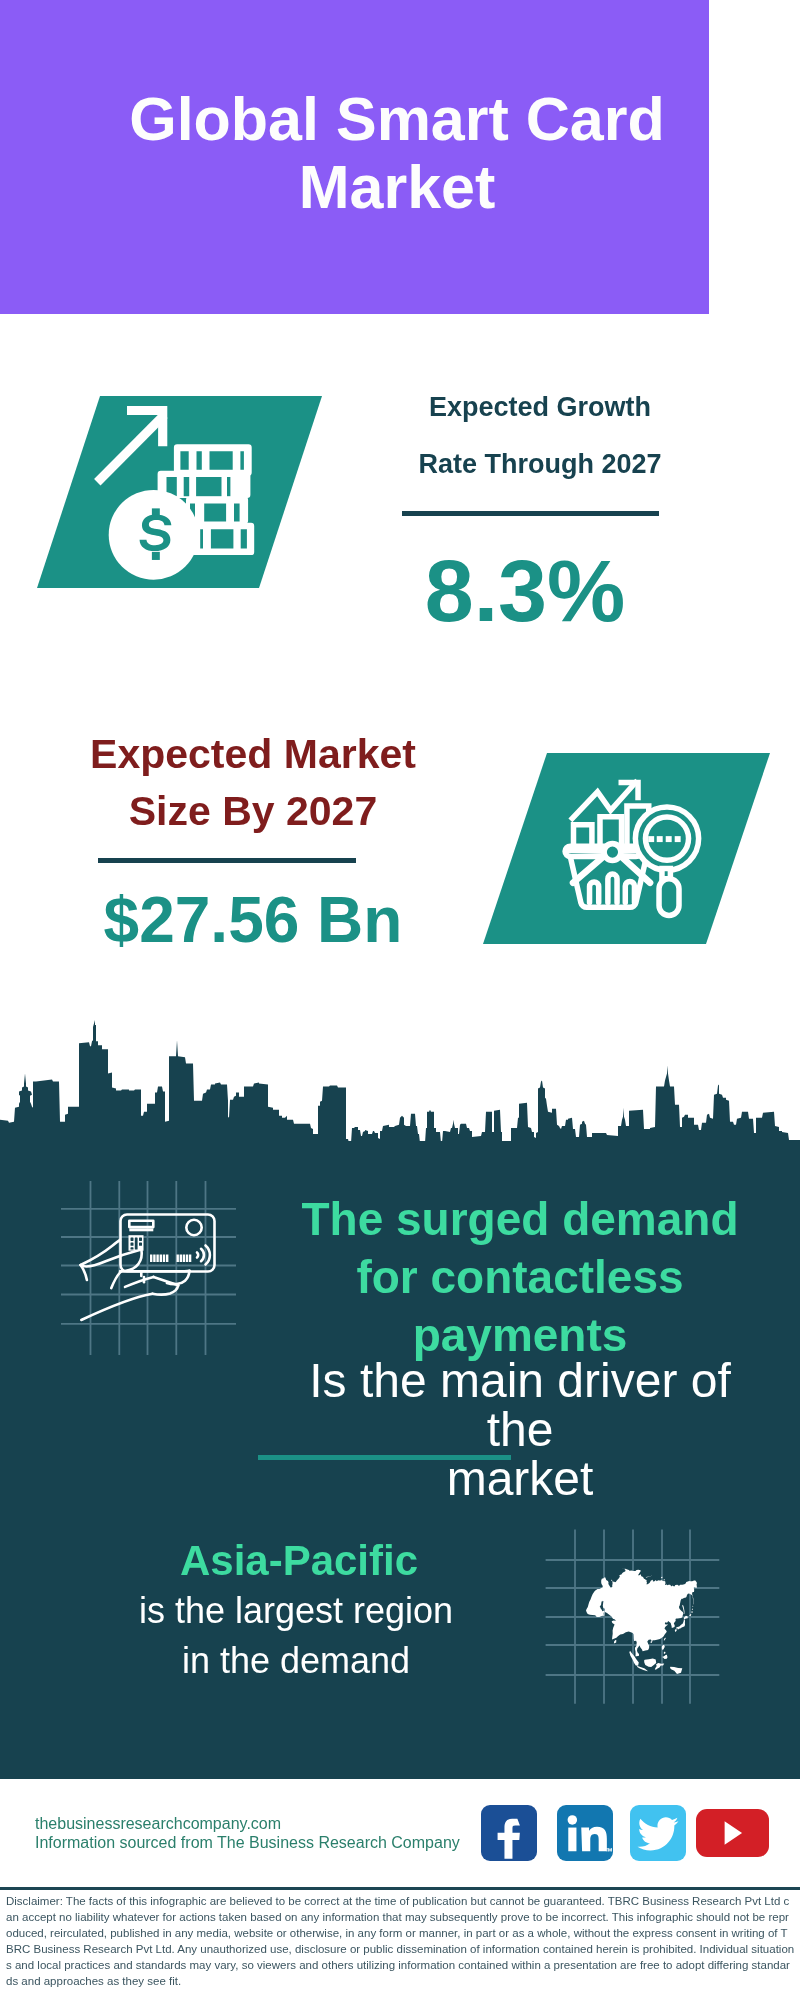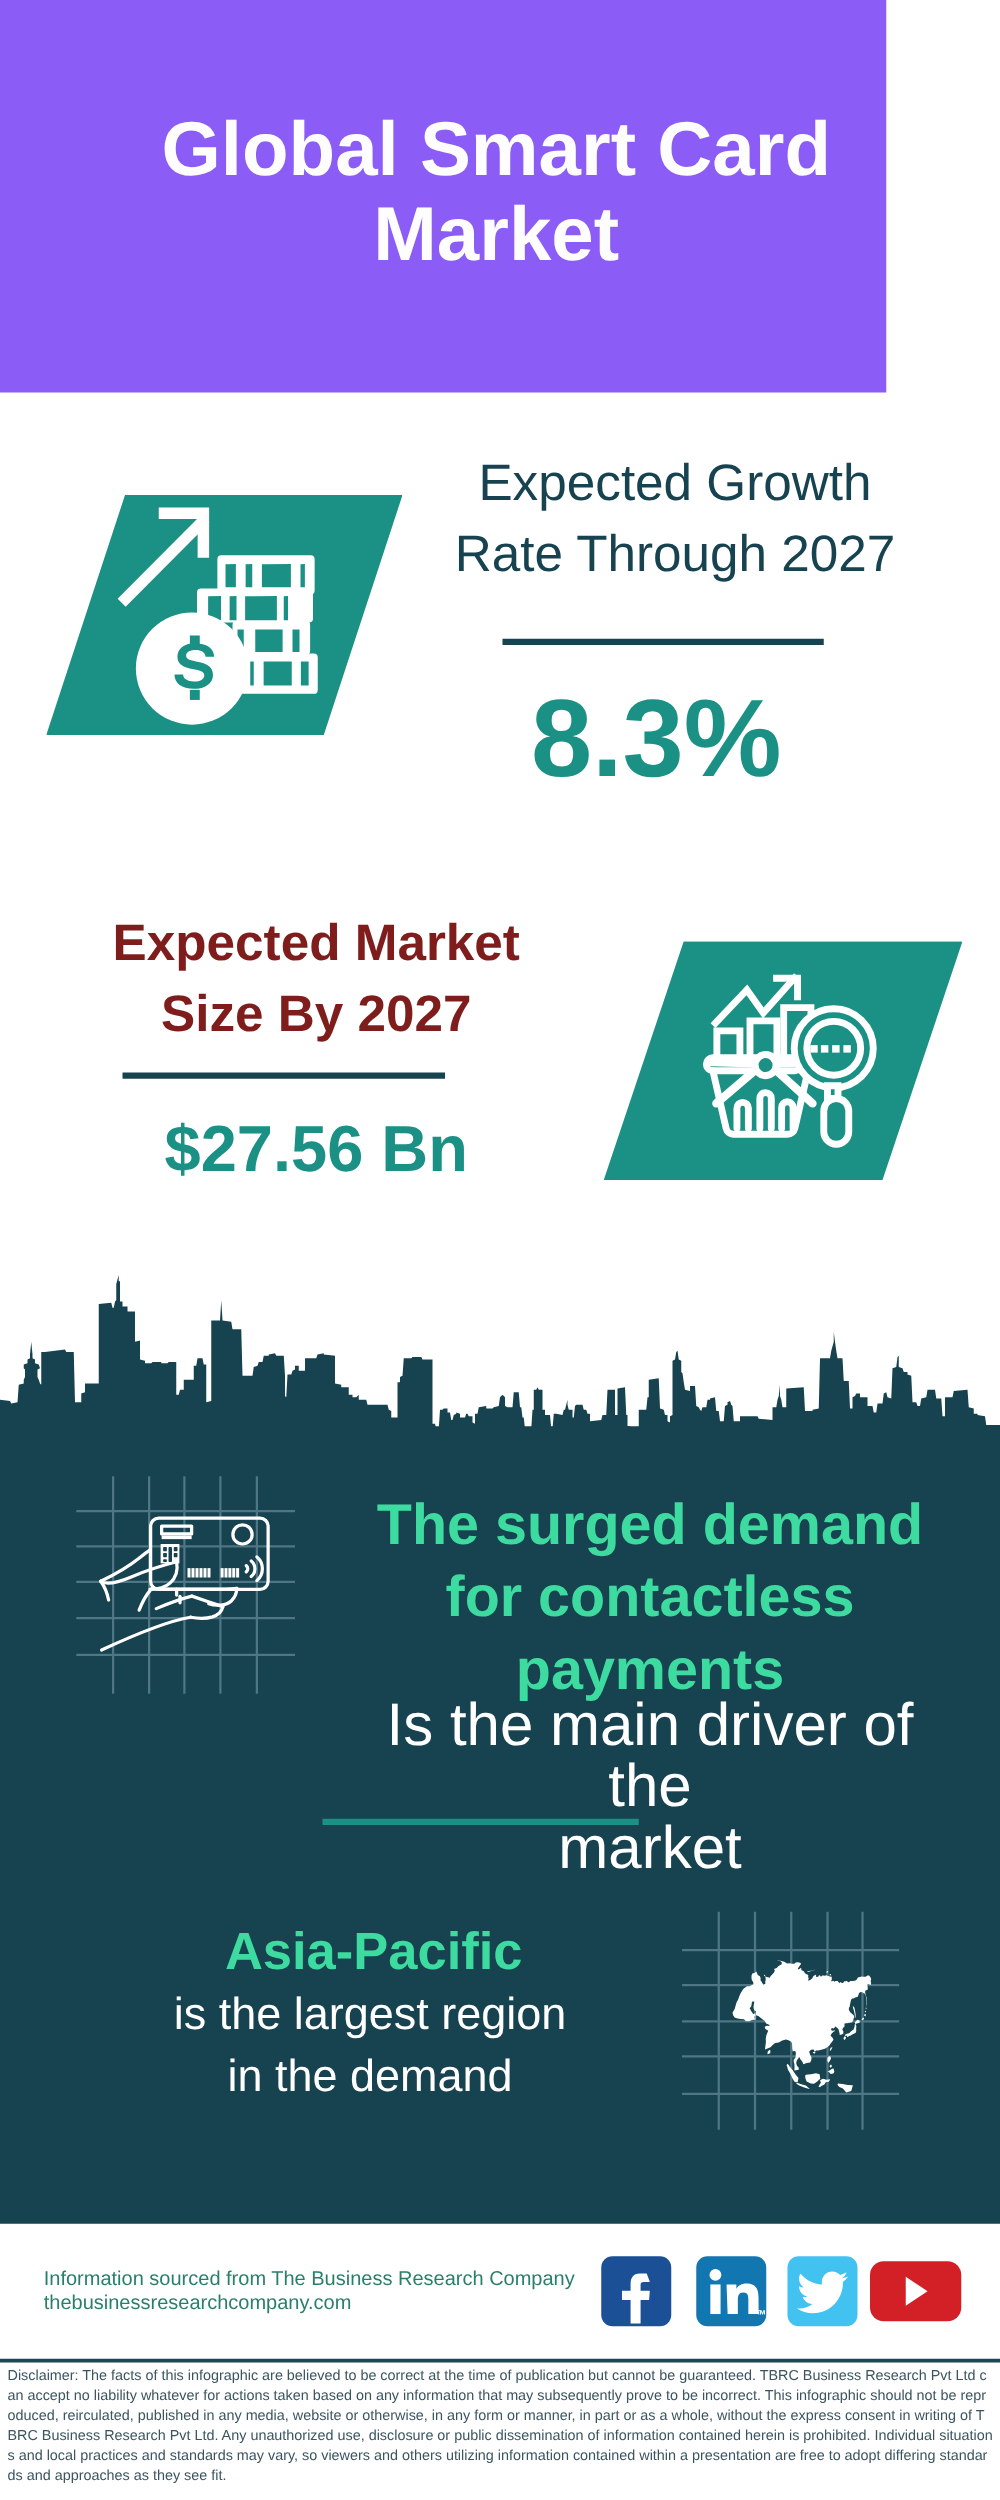--- a/index.html
+++ b/index.html
@@ -27,22 +27,22 @@
   .para { position:absolute; background:#1b9186; }
   .para1 { left:37px; top:396px; width:285px; height:192px;
     clip-path: polygon(63px 0, 285px 0, 222px 192px, 0 192px); }
   .para2 { left:483px; top:753px; width:287px; height:191px;
     clip-path: polygon(64px 0, 287px 0, 223px 191px, 0 191px); }
 
   .icon-svg { position:absolute; left:0; top:0; overflow:visible; }
 
   
   .s1-title {
-    position:absolute; left:320px; top:358px; width:440px;
-    text-align:center; font-size:41px; font-weight:normal; line-height:57px;
+    position:absolute; left:320px; top:379px; width:440px;
+    text-align:center; font-size:27px; font-weight:bold; line-height:57px;
     color:#17424f;
   }
   .s1-rule {
     position:absolute; left:402px; top:511px; width:257px; height:5px;
     background:#17424f;
   }
   .s1-value {
     position:absolute; left:305px; top:549px; width:440px;
     text-align:center; font-size:88px; font-weight:bold; line-height:84px;
     color:#1b9186;
@@ -53,21 +53,21 @@
     position:absolute; left:33px; top:726px; width:440px;
     text-align:center; font-size:41px; font-weight:bold; line-height:57px;
     color:#7f1d1d;
   }
   .s2-rule {
     position:absolute; left:98px; top:858px; width:258px; height:5px;
     background:#17424f;
   }
   .s2-value {
     position:absolute; left:28px; top:884px; width:450px;
-    text-align:center; font-size:52px; font-weight:bold; line-height:72px;
+    text-align:center; font-size:64px; font-weight:bold; line-height:72px;
     color:#1b9186;
   }
 
   
   .dark {
     position:absolute; left:0; top:1141px; width:800px; height:638px;
     background:#17424f;
   }
   .skyline { position:absolute; left:0; top:1013px; width:800px; height:129px; display:block; }
 
@@ -276,22 +276,22 @@
     <path id="asiapath" fill="#ffffff" d="M100.2,54.4L101.6,54.9L101.5,56.5L102.0,57.7L101.5,59.0L101.9,59.6L103.4,58.8L104.7,57.7L105.8,55.8L107.1,54.9L107.9,54.7L107.8,56.3L108.8,56.5L109.9,55.9L110.1,55.2L111.1,55.4L111.7,56.3L112.8,55.4L113.8,55.3L114.4,55.5L115.4,55.4L116.4,55.1L116.8,55.6L117.5,55.8L118.3,55.7L118.9,56.3L119.6,56.1L120.3,56.4L120.5,58.5L119.9,59.5L120.5,60.1L121.3,59.6L121.9,59.7L122.6,60.3L123.5,59.7L124.3,59.8L125.1,59.7L125.9,60.8L126.6,61.5L127.1,60.6L128.1,61.1L129.2,61.4L129.8,61.0L130.3,59.9L131.3,60.1L131.7,59.7L132.4,59.7L133.7,60.7L134.5,60.6L135.2,59.7L136.3,59.7L137.4,59.7L138.4,59.5L139.4,59.3L140.2,58.8L140.8,58.2L141.1,57.2L141.9,56.8L143.1,56.6L143.9,56.1L145.5,56.3L146.9,56.3L148.0,56.1L148.9,55.4L150.3,55.4L151.3,56.8L152.0,58.1L151.6,59.3L151.7,60.5L151.9,62.0L151.4,62.9L149.6,62.2L148.7,62.7L149.1,64.2L149.2,65.8L148.9,66.9L147.7,67.1L147.1,68.0L147.2,69.6L147.8,71.5L148.3,73.3L148.4,75.3L148.4,77.3L148.5,78.9L147.9,80.0L147.9,80.9L148.2,79.3L148.1,77.5L148.1,75.5L147.9,73.5L147.6,71.6L146.8,69.9L145.1,68.9L144.0,68.6L142.9,68.8L142.0,69.9L141.6,71.4L141.0,72.6L139.8,72.7L138.8,73.1L137.8,73.7L136.6,73.7L135.8,75.0L135.4,76.7L135.0,78.8L134.7,80.5L134.1,81.2L134.1,82.9L135.1,84.5L136.5,86.0L137.8,87.0L138.5,88.6L137.9,89.8L137.4,91.7L136.3,93.0L134.3,93.2L132.6,93.5L131.4,93.6L130.5,94.0L130.7,95.9L129.9,96.8L128.8,98.5L129.7,100.2L129.6,101.9L128.2,102.6L126.8,102.9L126.6,101.3L126.1,99.6L125.7,98.1L124.4,96.9L123.2,96.1L122.1,97.7L120.4,97.3L119.8,98.4L120.5,99.5L122.4,99.4L123.3,99.6L121.8,100.4L120.2,102.0L119.5,103.6L121.2,105.4L121.8,106.8L120.8,108.1L119.5,109.7L118.7,111.2L116.8,112.7L114.9,114.0L112.0,114.7L109.5,115.3L107.8,115.3L106.9,116.4L105.8,114.5L103.7,114.8L102.3,116.4L103.2,118.9L104.2,120.8L104.1,123.0L103.1,125.0L100.4,125.4L97.6,126.3L97.0,124.5L96.4,123.7L95.3,122.3L94.4,120.3L93.6,121.8L92.3,123.6L92.0,125.7L92.6,127.6L94.0,129.1L94.0,130.7L91.8,131.2L90.5,131.3L90.6,128.6L90.5,126.3L90.0,124.5L90.0,122.8L91.4,121.0L91.7,117.2L91.1,115.8L89.1,115.9L88.8,113.8L88.7,111.4L88.6,109.6L87.8,108.1L85.8,107.2L83.7,106.5L80.8,107.3L78.0,109.0L75.2,109.4L72.9,111.2L71.4,112.8L67.0,114.6L67.3,111.8L67.7,108.8L67.6,105.6L68.2,102.7L69.6,99.6L67.3,98.1L66.7,96.3L68.5,95.5L70.9,95.8L69.9,94.5L67.9,93.7L66.8,91.7L65.2,90.5L63.6,89.3L62.0,87.9L60.0,87.1L58.7,87.5L58.5,89.6L59.6,89.9L59.6,87.6L59.7,85.3L59.8,83.7L58.3,83.1L57.8,80.8L58.1,78.5L58.5,76.2L58.2,75.9L57.2,76.5L57.1,75.5L56.4,77.4L56.1,79.7L54.7,81.7L55.4,82.5L55.7,83.6L56.7,84.7L57.4,86.2L59.3,85.7L59.2,88.8L59.5,90.5L56.6,91.0L54.4,92.0L51.7,91.9L50.2,90.3L47.5,90.1L44.9,89.8L42.7,89.0L41.5,87.1L41.0,85.2L41.9,83.5L42.8,81.9L43.4,79.8L44.2,76.9L45.5,74.5L46.5,71.8L47.7,69.1L49.2,66.8L50.0,65.7L52.5,64.0L54.5,63.9L56.2,63.1L57.8,62.3L57.5,60.5L56.5,59.1L56.2,57.4L56.2,55.6L56.8,53.7L58.7,53.3L60.0,52.1L60.7,53.5L61.2,55.0L62.9,55.9L63.5,57.3L63.4,59.1L64.3,60.4L65.1,61.8L65.7,62.8L67.3,61.9L67.2,60.6L67.6,58.6L67.4,57.0L67.2,55.5L66.7,54.5L66.1,55.6L67.8,56.4L70.1,56.9L70.9,57.7L69.2,57.8L67.9,58.0L69.9,57.8L70.8,57.0L71.6,55.8L72.5,54.7L73.9,53.3L74.9,51.5L74.4,50.7L74.6,50.0L76.4,49.4L77.4,48.1L78.8,47.1L80.2,46.5L80.5,45.0L79.8,44.6L79.3,43.6L77.7,43.3L76.4,43.0L78.3,43.2L80.3,43.7L82.3,44.4L83.8,45.1L84.5,45.7L86.4,45.5L88.5,46.0L90.5,46.0L91.5,44.9L93.4,44.7L95.5,45.3L95.8,46.1L94.9,47.3L94.1,48.6L93.3,49.7L93.5,50.6L94.8,50.0L95.8,49.2L96.1,49.9L96.0,50.8L96.7,51.4L97.7,51.8L98.3,52.4L98.7,53.0L98.9,53.8L99.8,54.0ZM147.6,80.9L147.4,81.8L148.1,82.2L148.2,81.4ZM147.1,83.4L146.8,84.4L147.7,85.0L147.9,84.0ZM146.8,86.0L146.3,87.4L147.3,88.1L147.8,86.8ZM145.4,89.0L144.2,90.7L145.4,91.2L146.4,89.5ZM137.3,79.7L138.4,80.7L139.0,83.2L139.5,86.6L139.4,89.1L139.1,89.1L138.7,86.2L138.1,83.4L137.3,81.0ZM139.4,94.2L140.1,95.8L139.9,97.8L140.0,99.7L139.6,101.2L138.6,101.8L136.7,102.5L135.3,103.5L133.4,103.1L132.0,103.5L130.9,103.6L131.0,102.7L132.4,101.9L134.3,101.6L136.1,99.8L137.8,98.6L138.7,96.1L138.8,94.4ZM142.7,91.5L142.7,93.2L141.0,93.6L139.4,94.2L138.7,93.2L139.5,92.1L140.9,90.7L141.8,90.9ZM131.9,105.1L131.2,106.3L130.3,106.9L129.8,105.8L130.2,104.4L131.1,104.0ZM134.6,103.0L134.2,103.9L132.7,104.6L132.4,103.6L133.4,103.1ZM121.0,112.8L119.5,115.6L118.7,115.3L119.5,113.2L120.6,112.8ZM119.2,120.0L119.8,121.8L118.7,123.9L117.8,125.1L117.2,124.6L116.8,123.1L117.1,120.9L118.2,119.9ZM121.8,129.8L122.5,132.3L121.7,133.8L119.5,134.1L118.1,132.6L117.0,132.1L119.0,131.2L120.6,129.9ZM120.1,126.7L120.6,128.1L119.3,129.1L118.6,127.9L119.3,126.7ZM85.2,126.0L87.0,128.5L89.2,131.1L91.3,134.3L93.8,137.4L93.1,140.7L90.8,140.5L89.1,137.9L87.7,134.8L85.4,130.7L84.3,127.0ZM92.6,141.1L96.1,142.3L99.7,143.4L102.7,145.9L102.5,146.2L98.4,145.0L94.3,143.3L91.9,141.7ZM99.7,134.7L103.7,134.3L107.8,133.5L110.7,134.4L111.2,137.9L108.8,140.1L106.2,142.0L103.6,141.8L100.3,140.1L99.3,137.6L99.1,135.6ZM113.4,137.9L116.3,138.8L119.2,138.4L118.1,140.4L115.8,140.5L114.5,142.5L112.1,143.7L110.9,144.7L109.8,144.3L110.7,142.5L111.7,141.1L111.0,139.4L112.7,138.2ZM71.3,115.1L71.2,117.6L68.9,118.4L69.2,116.2L70.5,114.9ZM125.3,141.7L129.1,142.1L133.2,142.9L137.3,143.2L136.0,147.7L132.0,149.0L129.3,145.8L126.5,144.6L125.0,142.9ZM101.2,52.0L103.7,51.5L106.8,50.7L107.4,50.8L104.5,51.6L101.5,52.5L100.7,52.4ZM116.3,52.1L117.4,51.7L117.5,52.8L116.4,53.2L116.0,52.7ZM118.5,54.6L119.6,54.2L120.0,55.1L118.9,55.4ZM106.1,116.3L107.5,116.5L106.5,117.9L105.2,117.2Z"></path>
   </svg>
 
   <div class="s4-head">Asia-Pacific</div>
   <div class="s4-sub">
     <span>is the largest region</span><br>
     <span>in the demand</span>
   </div>
 
   <div class="footer-text">
+    <div>thebusinessresearchcompany.com</div>
     <div>Information sourced from The Business Research Company</div>
-    <div>thebusinessresearchcompany.com</div>
   </div>
 
   <div class="social-row">
     <a class="sbtn" style="left:0;top:0;width:56.4px;height:56.4px;background:#1b4f96;">
       <svg width="56.4" height="56.4" viewBox="0 0 100 100">
         <path fill="#ffffff" d="M64.5,24.5 h-9.3 c-10.6,0 -13.6,6.9 -13.6,15.2 v9.3 h-12.2 v13.2 h12.2 v33.3 h14.2 v-33.3 h12.1 l1.0,-13.2 h-13.1 v-7.9 c0,-3.2 0.8,-4.6 4.8,-4.6 h8.4 Z"></path>
       </svg>
     </a>
     <a class="sbtn" style="left:76px;top:0;width:56.4px;height:56.4px;background:#1277b0;">
       <svg width="56.4" height="56.4" viewBox="0 0 100 100">

